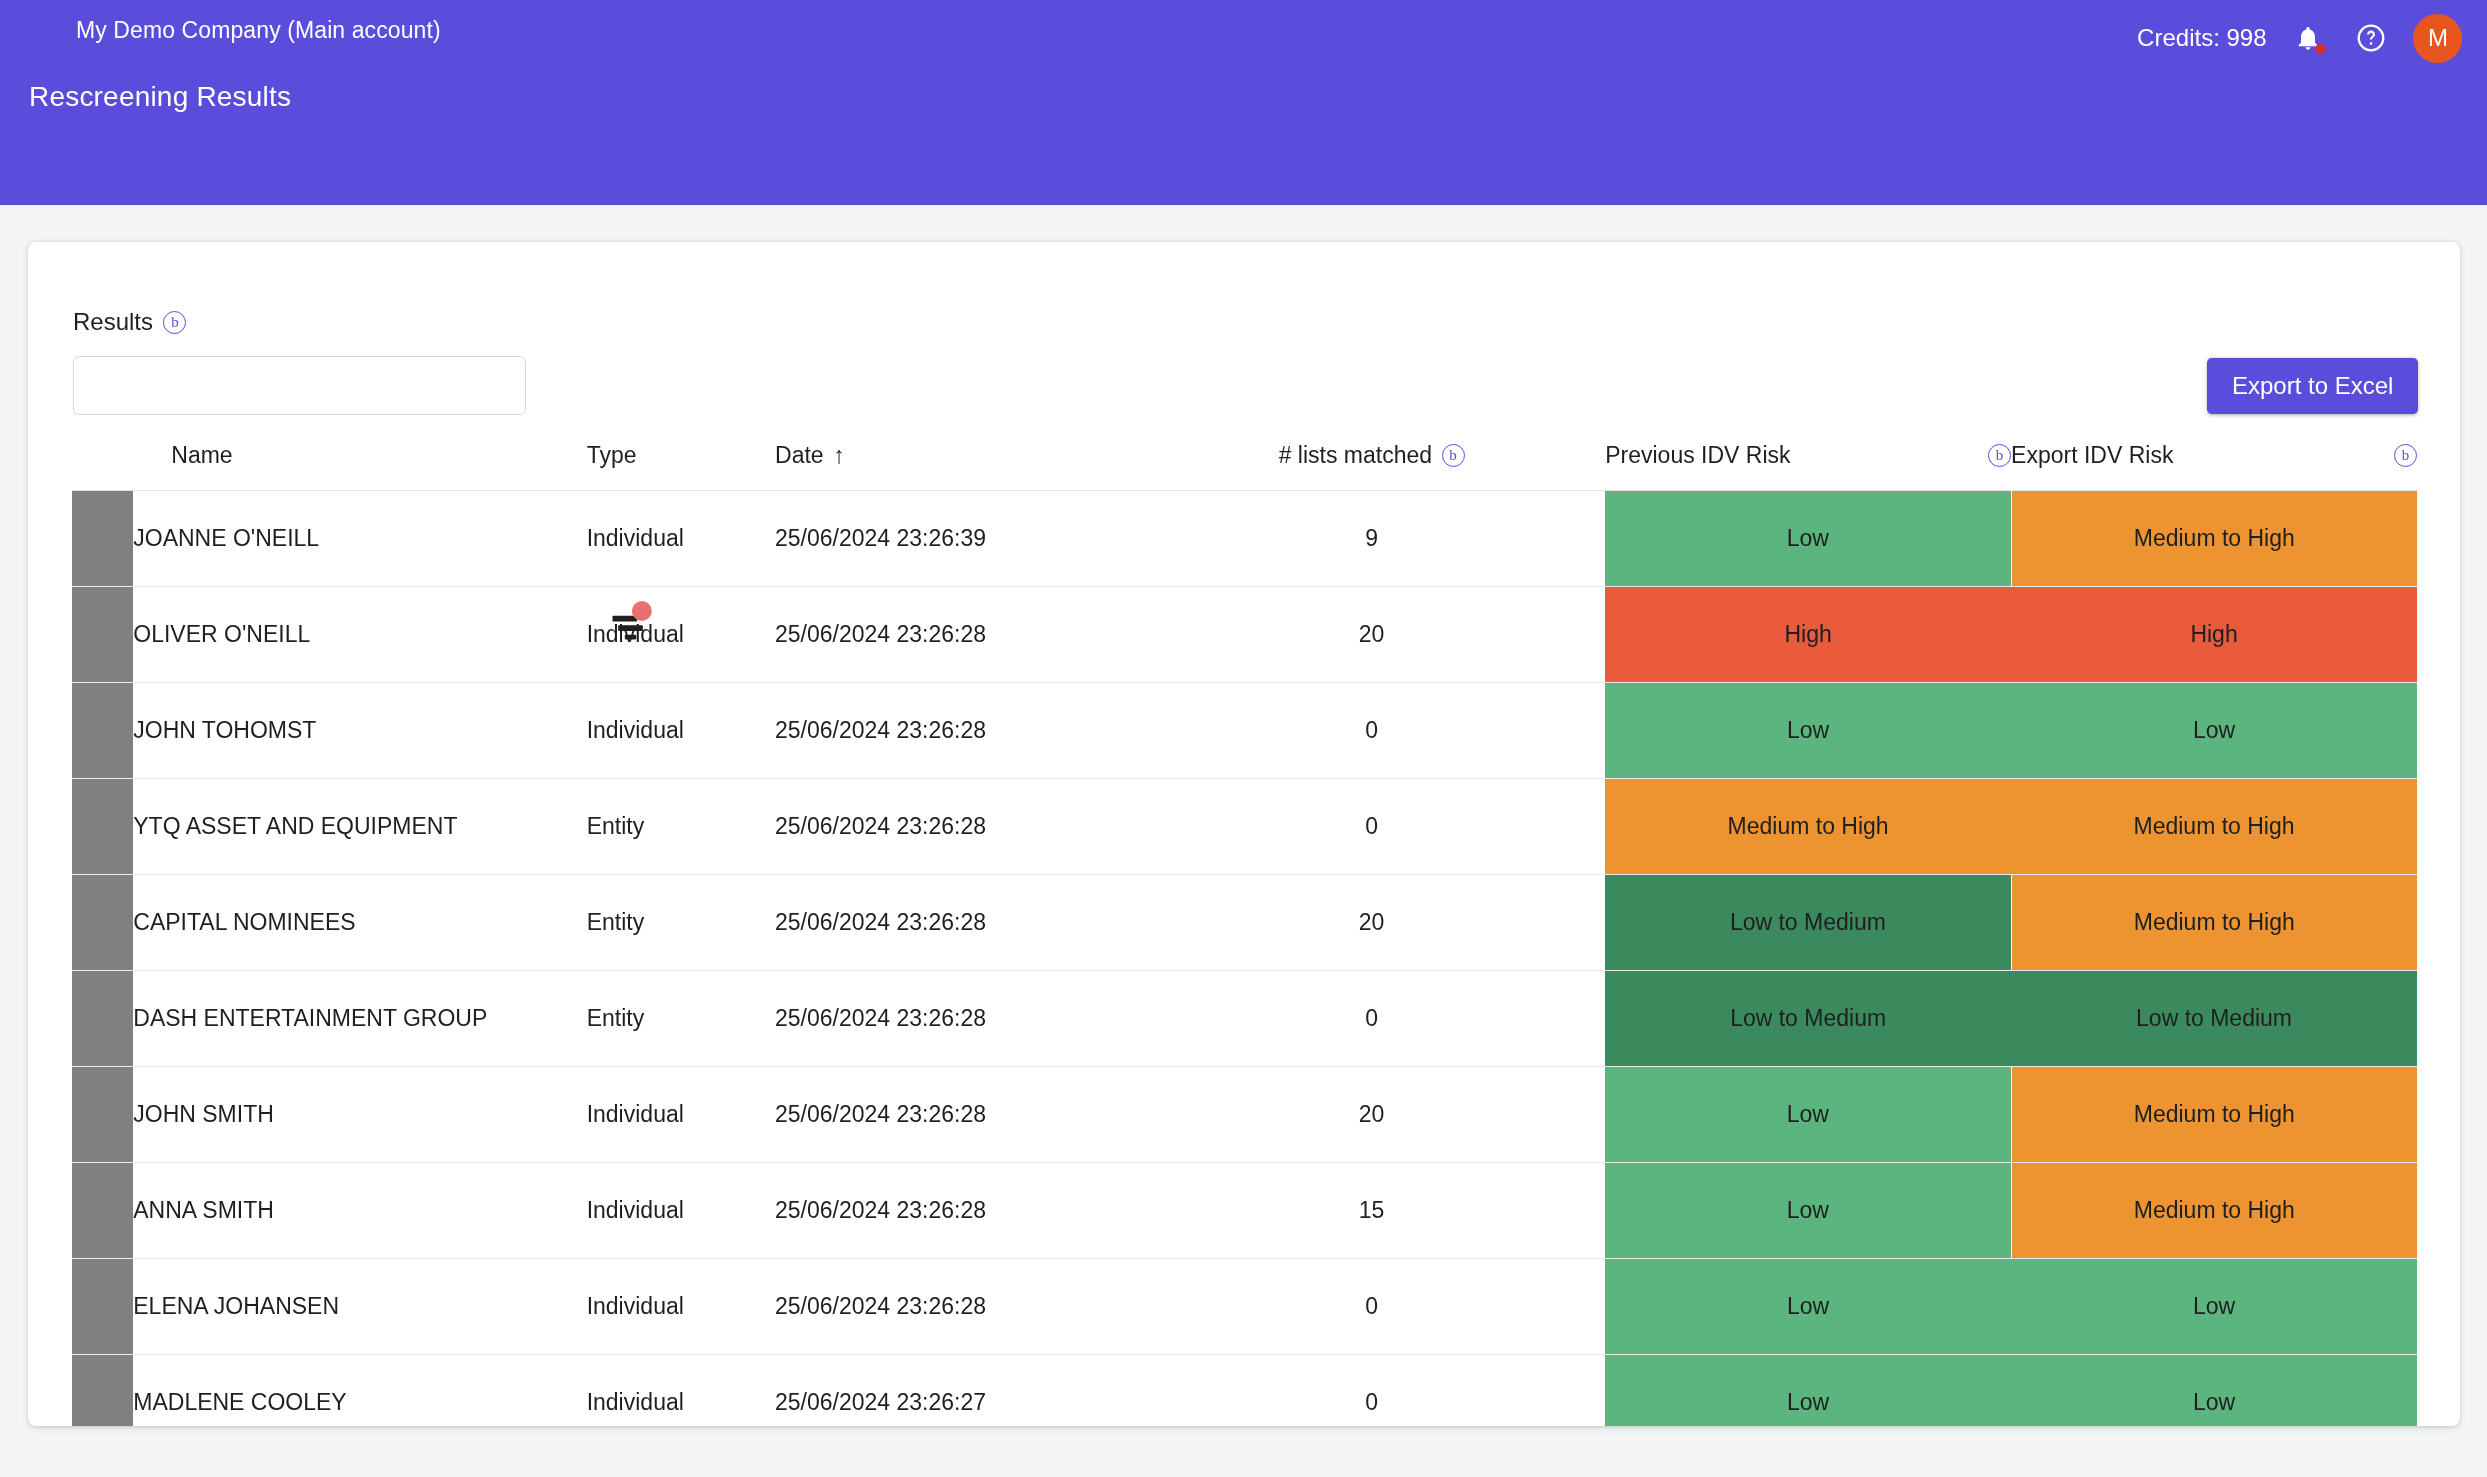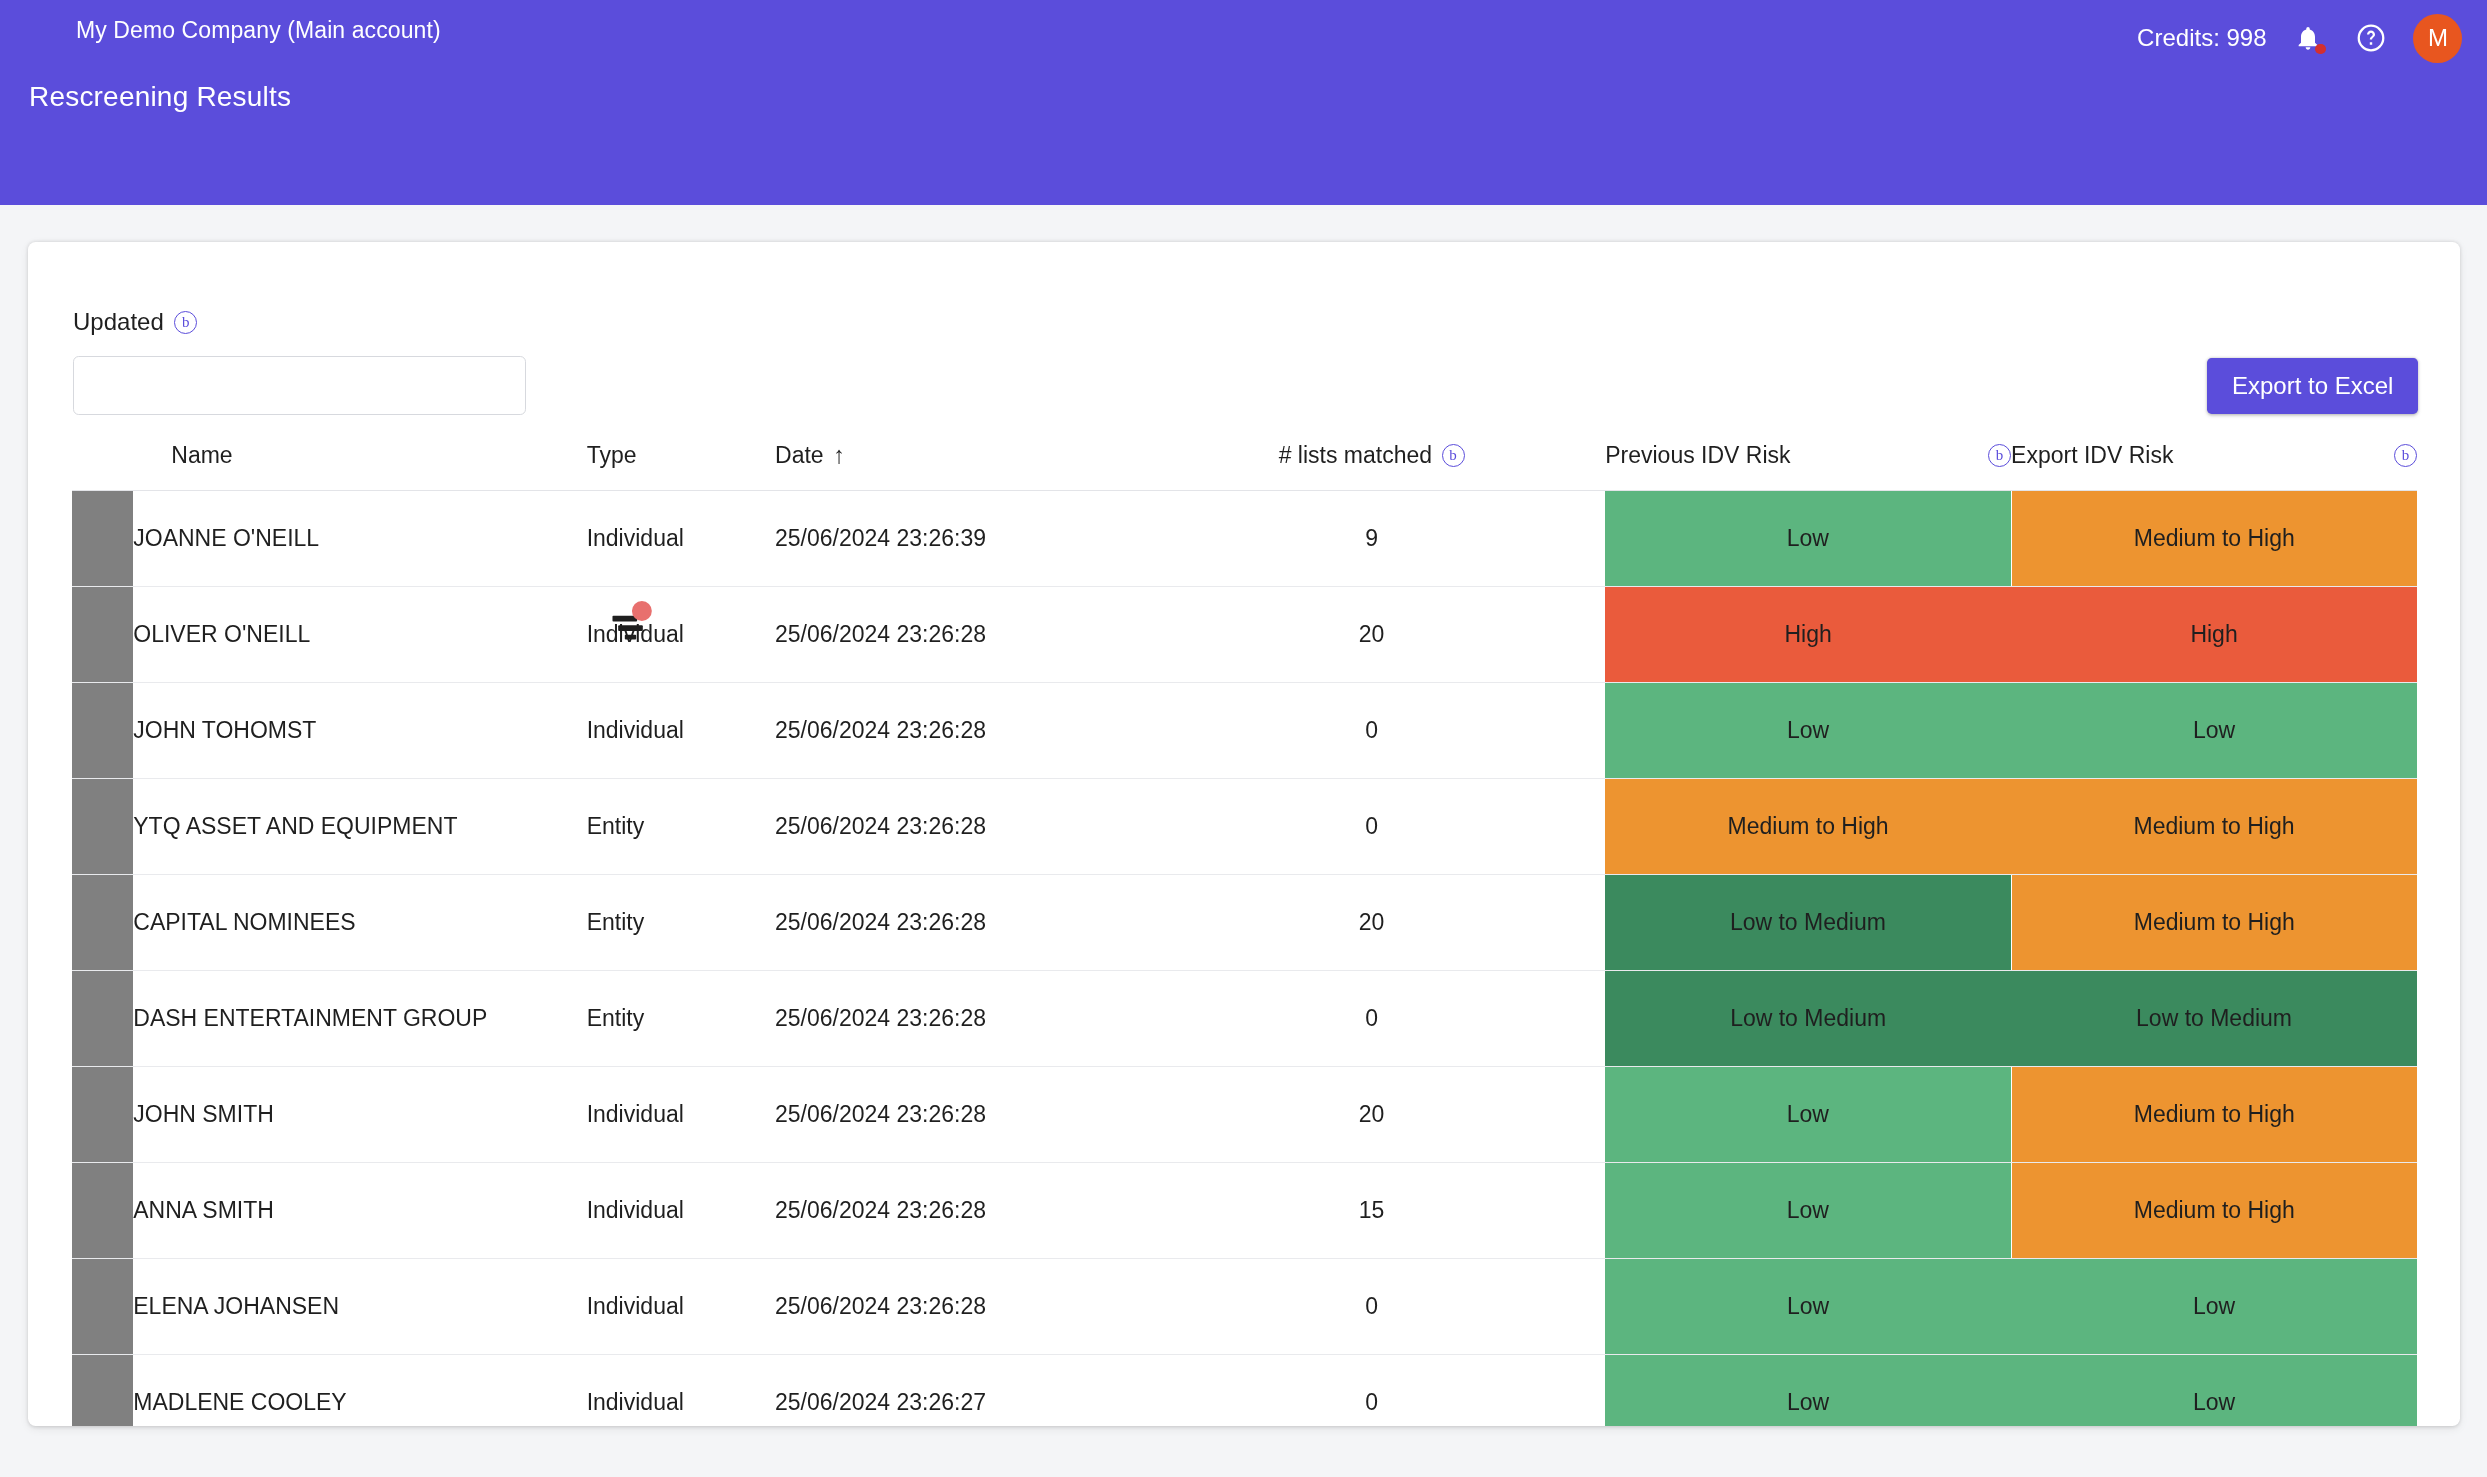--- a/index.html
+++ b/index.html
@@ -248,21 +248,21 @@
     </span>
 
     <span class="avatar">M</span>
   </div>
 </div>
 
 <div class="card">
 
   <div class="toolbar">
     <div class="search-label">
-      <span>Updated</span>
+      <span>Results</span>
       <span class="info-badge">b</span>
     </div>
 
     <input class="search-input" type="text" placeholder="" style="">
 
     <span class="filter-btn">
       <svg width="55" height="55" viewBox="0 0 58 58" aria-hidden="true">
         <rect x="10" y="23" width="26" height="6" rx="1" fill="#1f1f1f"></rect>
         <rect x="16" y="33" width="26" height="6" rx="1" fill="#1f1f1f"></rect>
         <rect x="23" y="43" width="12" height="5" rx="1" fill="#1f1f1f"></rect>

